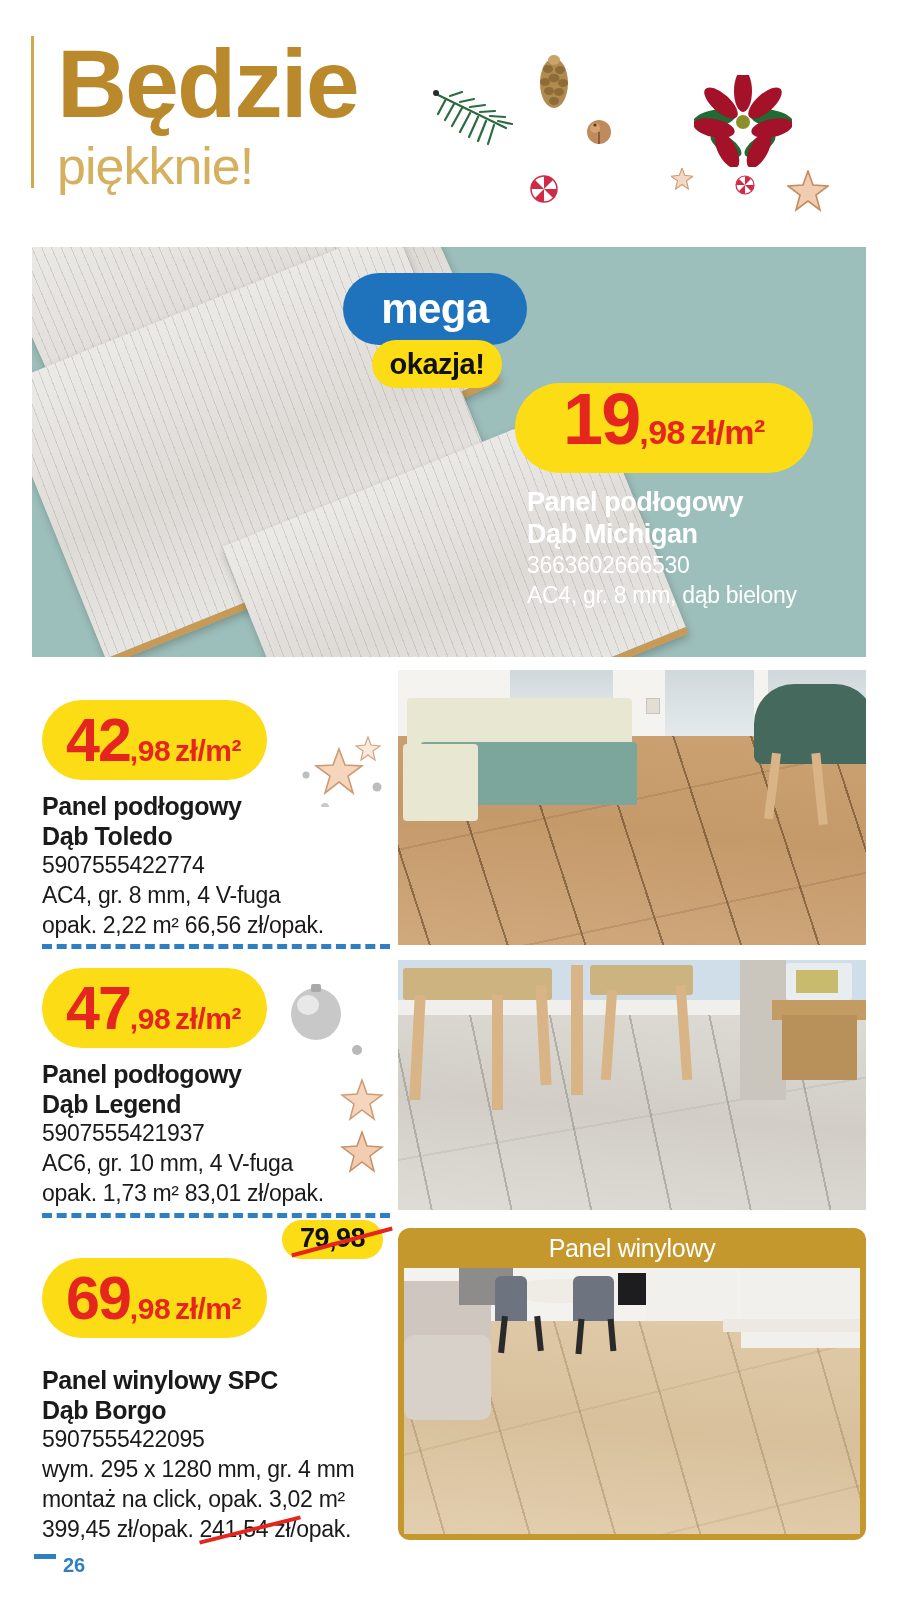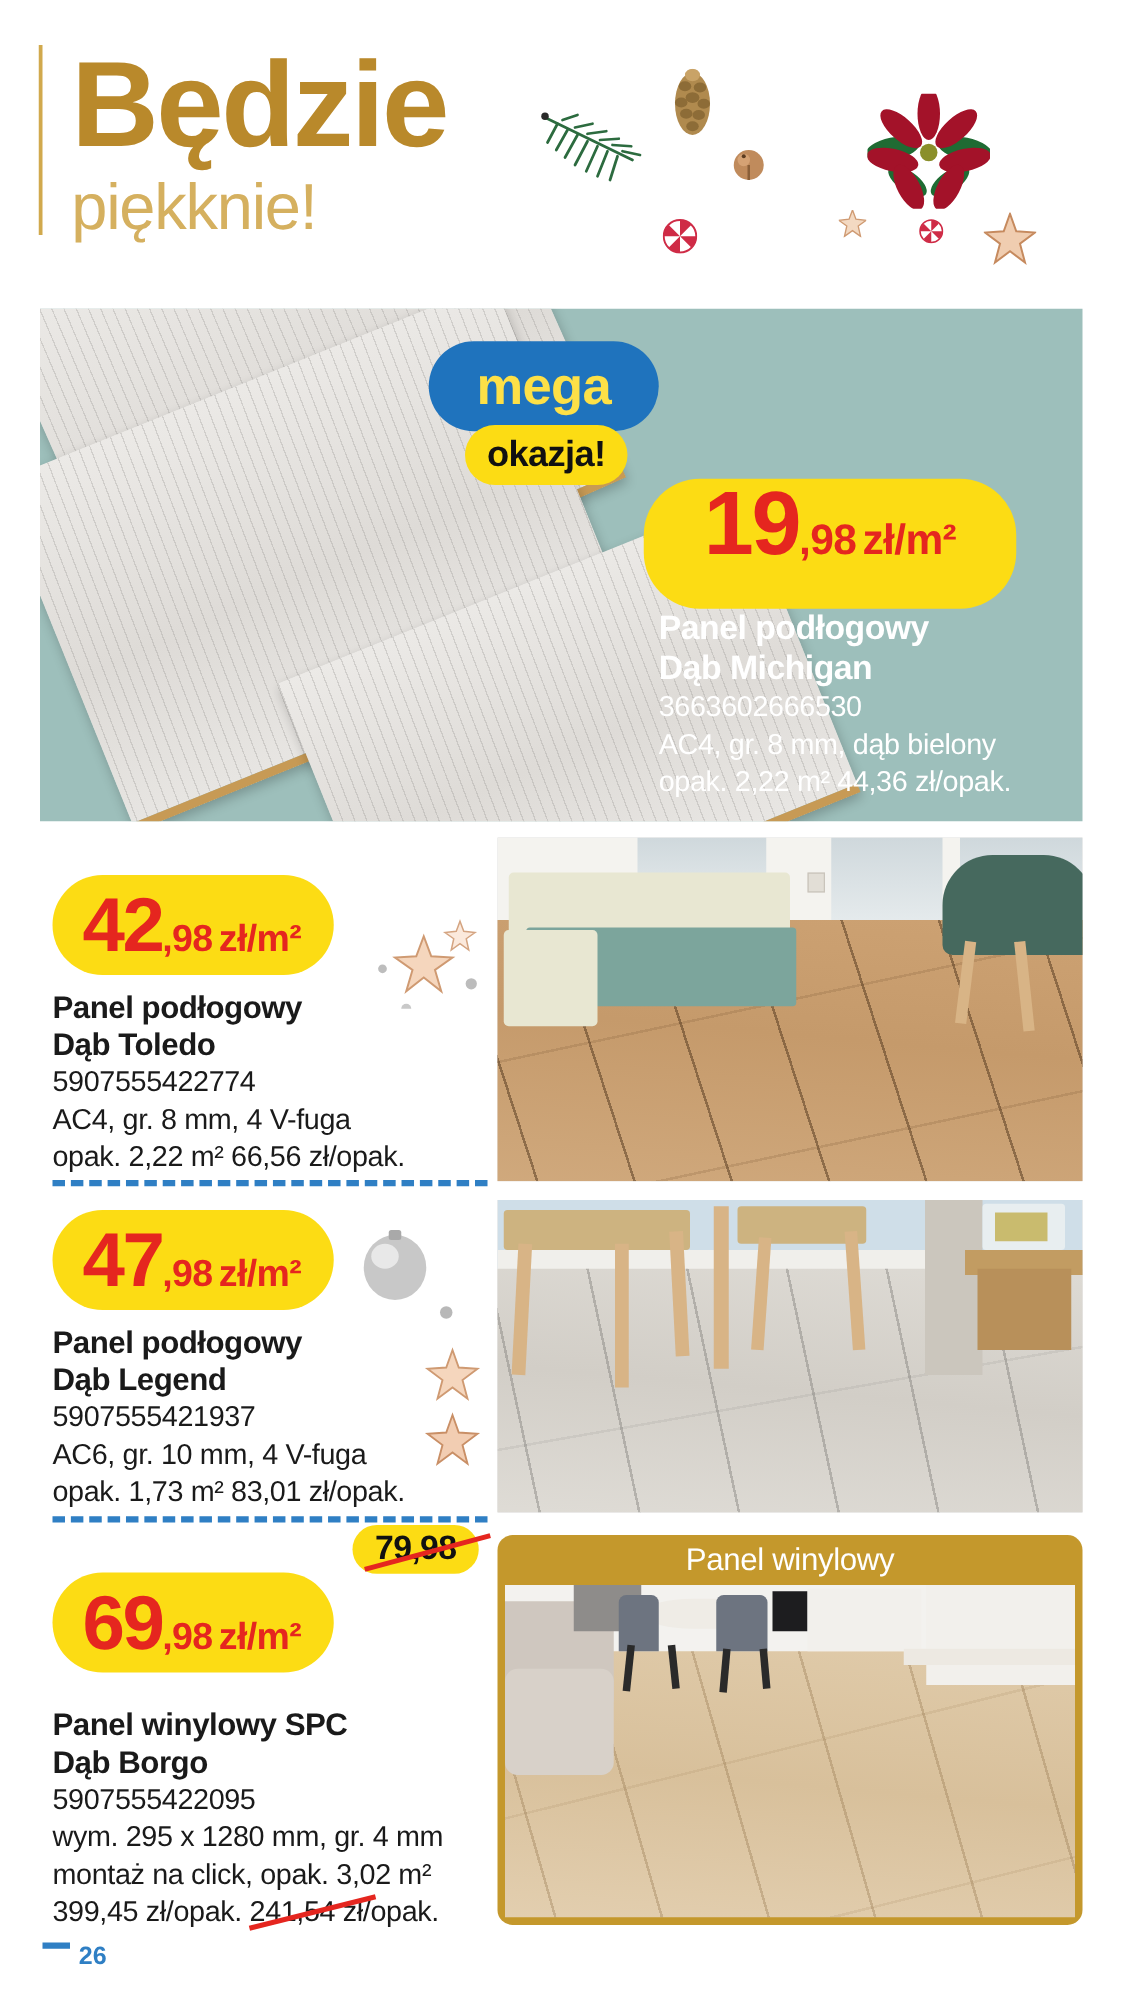--- a/index.html
+++ b/index.html
@@ -58,30 +58,30 @@
   .plank.p2 { left: -36px; top: 140px; width: 430px; height: 300px;
     transform: rotate(-22deg); transform-origin: left top; }
   .plank.p3 { left: 190px; top: 300px; width: 400px; height: 255px;
     transform: rotate(-22deg); transform-origin: left top; }
 
   .badge-mega {
     position: absolute; left: 343px; top: 273px; width: 184px; height: 72px;
     background: #1f73bd; border-radius: 36px; z-index: 6;
     display: flex; align-items: center; justify-content: center;
   }
-  .badge-mega span { color: #fde047; font-size: 42px; font-weight: 700; letter-spacing: -.5px; }
+  .badge-mega span { color: #ffffff; font-size: 42px; font-weight: 700; letter-spacing: -.5px; }
   .badge-okazja {
     position: absolute; left: 372px; top: 340px; width: 130px; height: 48px;
     background: #fcdc14; border-radius: 24px; z-index: 7;
     display: flex; align-items: center; justify-content: center;
   }
   .badge-okazja span { color: #111; font-size: 29px; font-weight: 700; letter-spacing: -.5px; }
 
   .hero-price {
-    position: absolute; left: 515px; top: 383px; width: 298px; height: 104px;
+    position: absolute; left: 515px; top: 383px; width: 298px; height: 90px;
     background: #fcdc14; border-radius: 45px; z-index: 6;
     display: flex; align-items: baseline; justify-content: center;
   }
   .hero-desc {
     position: absolute; left: 527px; top: 487px; width: 330px; z-index: 6;
     color: #ffffff;
   }
 
   
   .p-int { color: #e5261f; font-weight: 700; font-size: 61px; line-height: 1; letter-spacing: -2px; }
@@ -312,21 +312,20 @@
     <span class="p-int" style="font-size:72px;">19</span>
     <span class="p-dec" style="font-size:34px;">,98</span>
     <span class="p-unit" style="font-size:34px;">zł/m²</span>
   </div>
 
   <div class="hero-desc">
     <div class="d-name" style="font-size:27px;">Panel podłogowy</div>
     <div class="d-name" style="font-size:27px;">Dąb Michigan</div>
     <div class="d-line">3663602666530</div>
     <div class="d-line">AC4, gr. 8 mm, dąb bielony</div>
-    <div class="d-line">opak. 2,22 m² 44,36 zł/opak.</div>
   </div>
 
   <div class="prod prod-2">
     <div class="pricepill">
       <span class="p-int">42</span>
       <span class="p-dec">,98</span>
       <span class="p-unit">zł/m²</span>
     </div>
     <div style="margin-top:12px;">
       <div class="d-name">Panel podłogowy</div>

